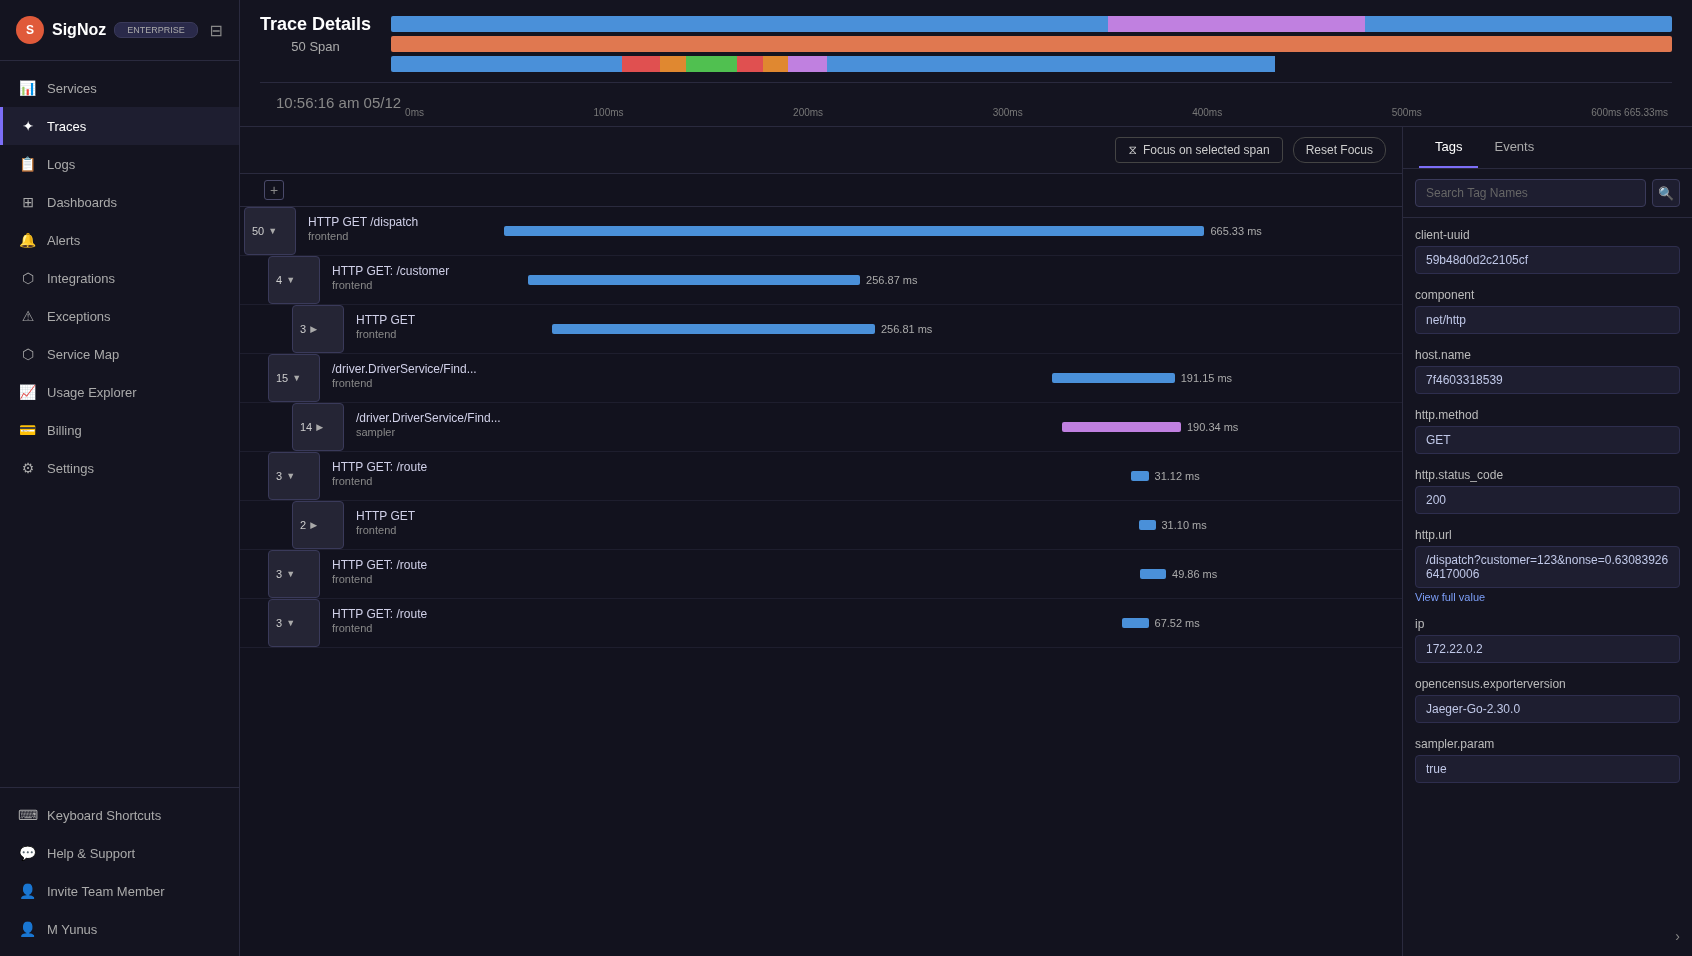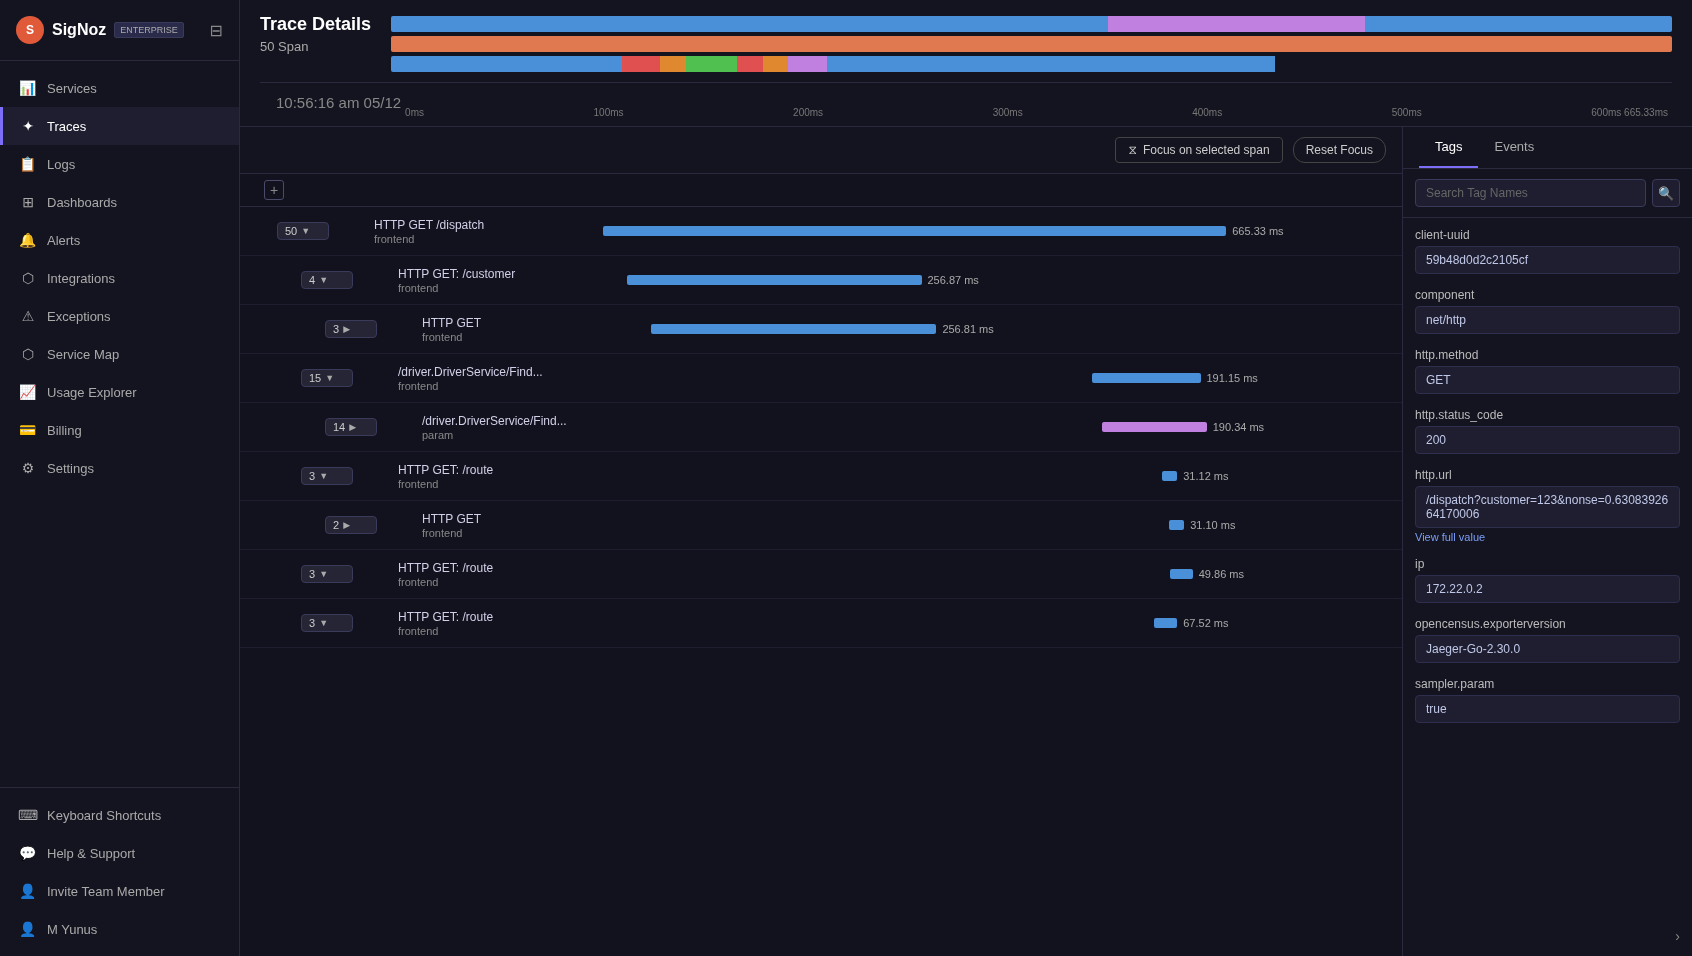--- a/index.html
+++ b/index.html
@@ -45,22 +45,22 @@
     }
     .logo-text {
       font-size: 16px;
       font-weight: 700;
       color: #fff;
     }
     .logo-badge {
       background: #2a2a4a;
       color: #aaa;
       font-size: 9px;
-      padding: 2px 5px;
-      border-radius: 2px;
+      padding: 2px 12px;
+      border-radius: 7px;
       border: 1px solid #3a3a5a;
     }
     .sidebar-toggle {
       margin-left: auto;
       color: #888;
       cursor: pointer;
       font-size: 16px;
     }
     .sidebar-nav {
       flex: 1;
@@ -112,20 +112,21 @@
     .trace-header {
       background: #141420;
       padding: 14px 20px 0 20px;
       border-bottom: 1px solid #2a2a3e;
     }
     .trace-title-row {
       display: flex;
       align-items: flex-start;
       gap: 20px;
       margin-bottom: 10px;
+      text-align: center;
     }
     .trace-title {
       font-size: 18px;
       font-weight: 600;
       color: #fff;
     }
     .trace-span-count {
       font-size: 13px;
       color: #aaa;
       margin-top: 4px;
@@ -207,26 +208,24 @@
       border: 1px solid #444;
       color: #ccc;
       padding: 5px 12px;
       border-radius: 12px;
       cursor: pointer;
       font-size: 12px;
     }
 
     .span-row {
       display: flex;
-      align-items: center;
       padding: 0;
       border-bottom: 1px solid #1e1e2e;
       min-height: 48px;
       position: relative;
-      gap: 33px;
     }
     .span-indent {
       flex-shrink: 0;
     }
     .span-count-badge {
       display: flex;
       align-items: center;
       gap: 4px;
       background: #252535;
       border: 1px solid #3a3a5a;
@@ -593,21 +592,21 @@
     </div>
   </div>
           <div class="span-row">
     <div class="span-indent" style="width:48px;"></div>
     <div class="span-count-badge">
       <span>14</span>
       <span class="chevron">▶</span>
     </div>
     <div class="span-name-col">
       <div class="span-name">/driver.DriverService/Find...</div>
-      <div class="span-service">param</div>
+      <div class="span-service">sampler</div>
     </div>
     <div class="span-bar-col">
       <div class="span-bar" style="background:#c080e0;left:60%;width:14%;"></div>
       <span class="span-duration" style="left:calc(60% + 14% + 6px);top:50%;transform:translateY(-50%);">190.34 ms</span>
     </div>
   </div>
           <div class="span-row">
     <div class="span-indent" style="width:24px;"></div>
     <div class="span-count-badge">
       <span>3</span>
@@ -684,20 +683,25 @@
     <div class="tag-key">client-uuid</div>
     <div class="tag-value">59b48d0d2c2105cf</div>
 
   </div>
           <div class="tag-item">
     <div class="tag-key">component</div>
     <div class="tag-value">net/http</div>
 
   </div>
           <div class="tag-item">
+    <div class="tag-key">host.name</div>
+    <div class="tag-value">7f4603318539</div>
+
+  </div>
+          <div class="tag-item">
     <div class="tag-key">http.method</div>
     <div class="tag-value">GET</div>
 
   </div>
           <div class="tag-item">
     <div class="tag-key">http.status_code</div>
     <div class="tag-value">200</div>
 
   </div>
           <div class="tag-item">

